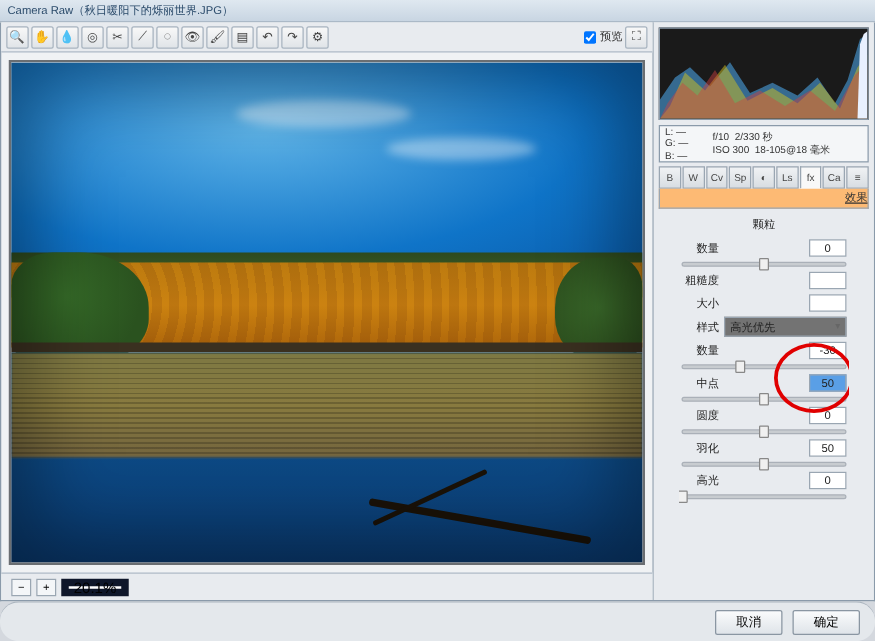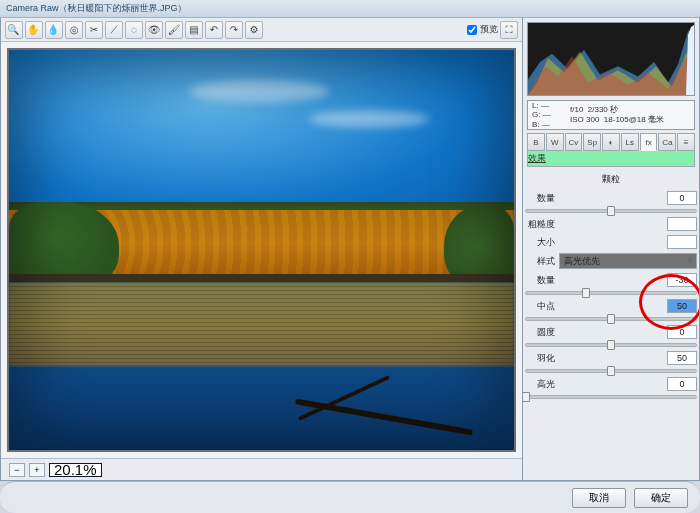--- a/index.html
+++ b/index.html
@@ -27,31 +27,31 @@
   .shore { position:absolute; left:0; right:0; top:56%; height:2%; background:#3a3020;}
   .water { position:absolute; left:0; right:0; top:58%; bottom:0; background: linear-gradient(#0a5a98,#0d4c88 40%,#0a3a70); overflow:hidden; }
   .reflect { position:absolute; left:0; right:0; top:0; height:50%; background: linear-gradient(#b88818aa,#c79018aa,#b8781099); filter: blur(1px); }
   .reflect-tex { position:absolute; left:0; right:0; top:0; height:50%; background: repeating-linear-gradient(#0003 0 1px, transparent 1px 4px); }
   .branch { position:absolute; right:40px; bottom:20px; width:200px; height:80px; }
   .branch::before { content:""; position:absolute; right:0; bottom:10px; width:180px; height:6px; background:#1a1208; transform: rotate(10deg); border-radius:3px; }
   .branch::after { content:""; position:absolute; right:80px; bottom:30px; width:100px; height:4px; background:#1a1208; transform: rotate(-25deg); border-radius:2px; }
   .vignette { position:absolute; inset:0; box-shadow: inset 0 0 60px 20px rgba(0,0,0,.35); pointer-events:none; }
   .zoombar { height: 22px; display: flex; align-items: center; gap: 4px; padding: 2px 8px; border-top: 1px solid #b0bcc8; background: #e8ebef; }
   .zbtn { width: 16px; height: 14px; border: 1px solid #9aa6b2; background: #f4f6f8; font-size: 9px; display: flex; align-items: center; justify-content: center; cursor: pointer; }
-  .zval { min-width: 50px; height: 14px; border: 1px solid #0f172a; background: #fff; font-size: 15px; display: flex; align-items: center; padding: 0 4px; }
+  .zval { min-width: 50px; height: 14px; border: 6px solid #0f172a; background: #fff; font-size: 12px; display: flex; align-items: center; padding: 0 4px; }
   .right { width: 176px; display: flex; flex-direction: column; background: #e8ebef; position: relative; }
   .histo { height: 74px; margin: 4px; border: 1px solid #8a9aaa; background: #1a1a1a; position: relative; overflow: hidden; }
   .hpoly { position:absolute; bottom:0; left:0; right:0; }
   .meta { height: 30px; margin: 0 4px 3px; border: 1px solid #8a9aaa; background: #f4f6f8; font-size: 8px; color:#333; display:flex; align-items:center; gap:8px; padding:2px 4px; line-height:1.2; }
   .meta .col1 { width: 30px; }
   .tabrow { height: 18px; margin: 0 4px; display:flex; gap:1px; }
   .tab { flex:1; border:1px solid #9aa6b2; background: linear-gradient(#f0f2f4,#d8dde2); font-size:8px; display:flex; align-items:center; justify-content:center; cursor:pointer; color:#444; }
   .tab.active { background:#f8f8f8; border-bottom:1px solid #f8f8f8; }
-  .panel-title { height:16px; margin:0 4px; border:1px solid #9aa6b2; border-top:none; background:#86efac; text-align:left; font-size:9px; line-height:15px; color:#333; text-decoration:underline; }
-  .panel { flex:1; margin: 3px 0; overflow-y:auto; font-size:9px; color:#222; display:flex; flex-direction:column; gap:2px; position:relative; }
+  .panel-title { height:16px; margin:0 4px; border:1px solid #9aa6b2; border-top:none; background:#fdba74; text-align:right; font-size:9px; line-height:15px; color:#333; text-decoration:underline; }
+  .panel { flex:1; margin: 3px 20px; overflow-y:auto; font-size:9px; color:#222; display:flex; flex-direction:column; gap:2px; position:relative; }
   .section-h { text-align:center; font-size:9px; padding: 3px 0 2px; color:#222; }
   .row { display:flex; align-items:center; gap:4px; padding: 1px 2px; }
   .row .lbl { width: 30px; text-align:right; font-size:9px; white-space:nowrap; }
   .row .valbox { width: 30px; height:14px; border:1px solid #9aa6b2; background:#fff; font-size:9px; text-align:center; line-height:12px; }
   .slider-track { flex:1; height:4px; background:#c8ccd0; border:1px solid #aab0b8; border-radius:2px; position:relative; }
   .slider-thumb { position:absolute; top:-4px; width:8px; height:10px; background:#f0f0f0; border:1px solid #888; border-radius:1px; transform:translateX(-50%); cursor:pointer; }
   .select { flex:1; height:16px; border:1px solid #9aa6b2; background:#737373; font-size:9px; padding:0 4px; line-height:14px; position:relative; }
   .select::after { content:"▾"; position:absolute; right:4px; top:0; font-size:8px; color:#666; }
   .circle-annot { position:absolute; width:64px; height:56px; border:3px solid #e00000; border-radius:50%; pointer-events:none; }
   .footer { height: 32px; display:flex; align-items:center; justify-content:flex-end; gap:8px; padding: 0 12px; border-top:1px solid #aab4be; background:#e4e8ec;border-radius:15px; }

